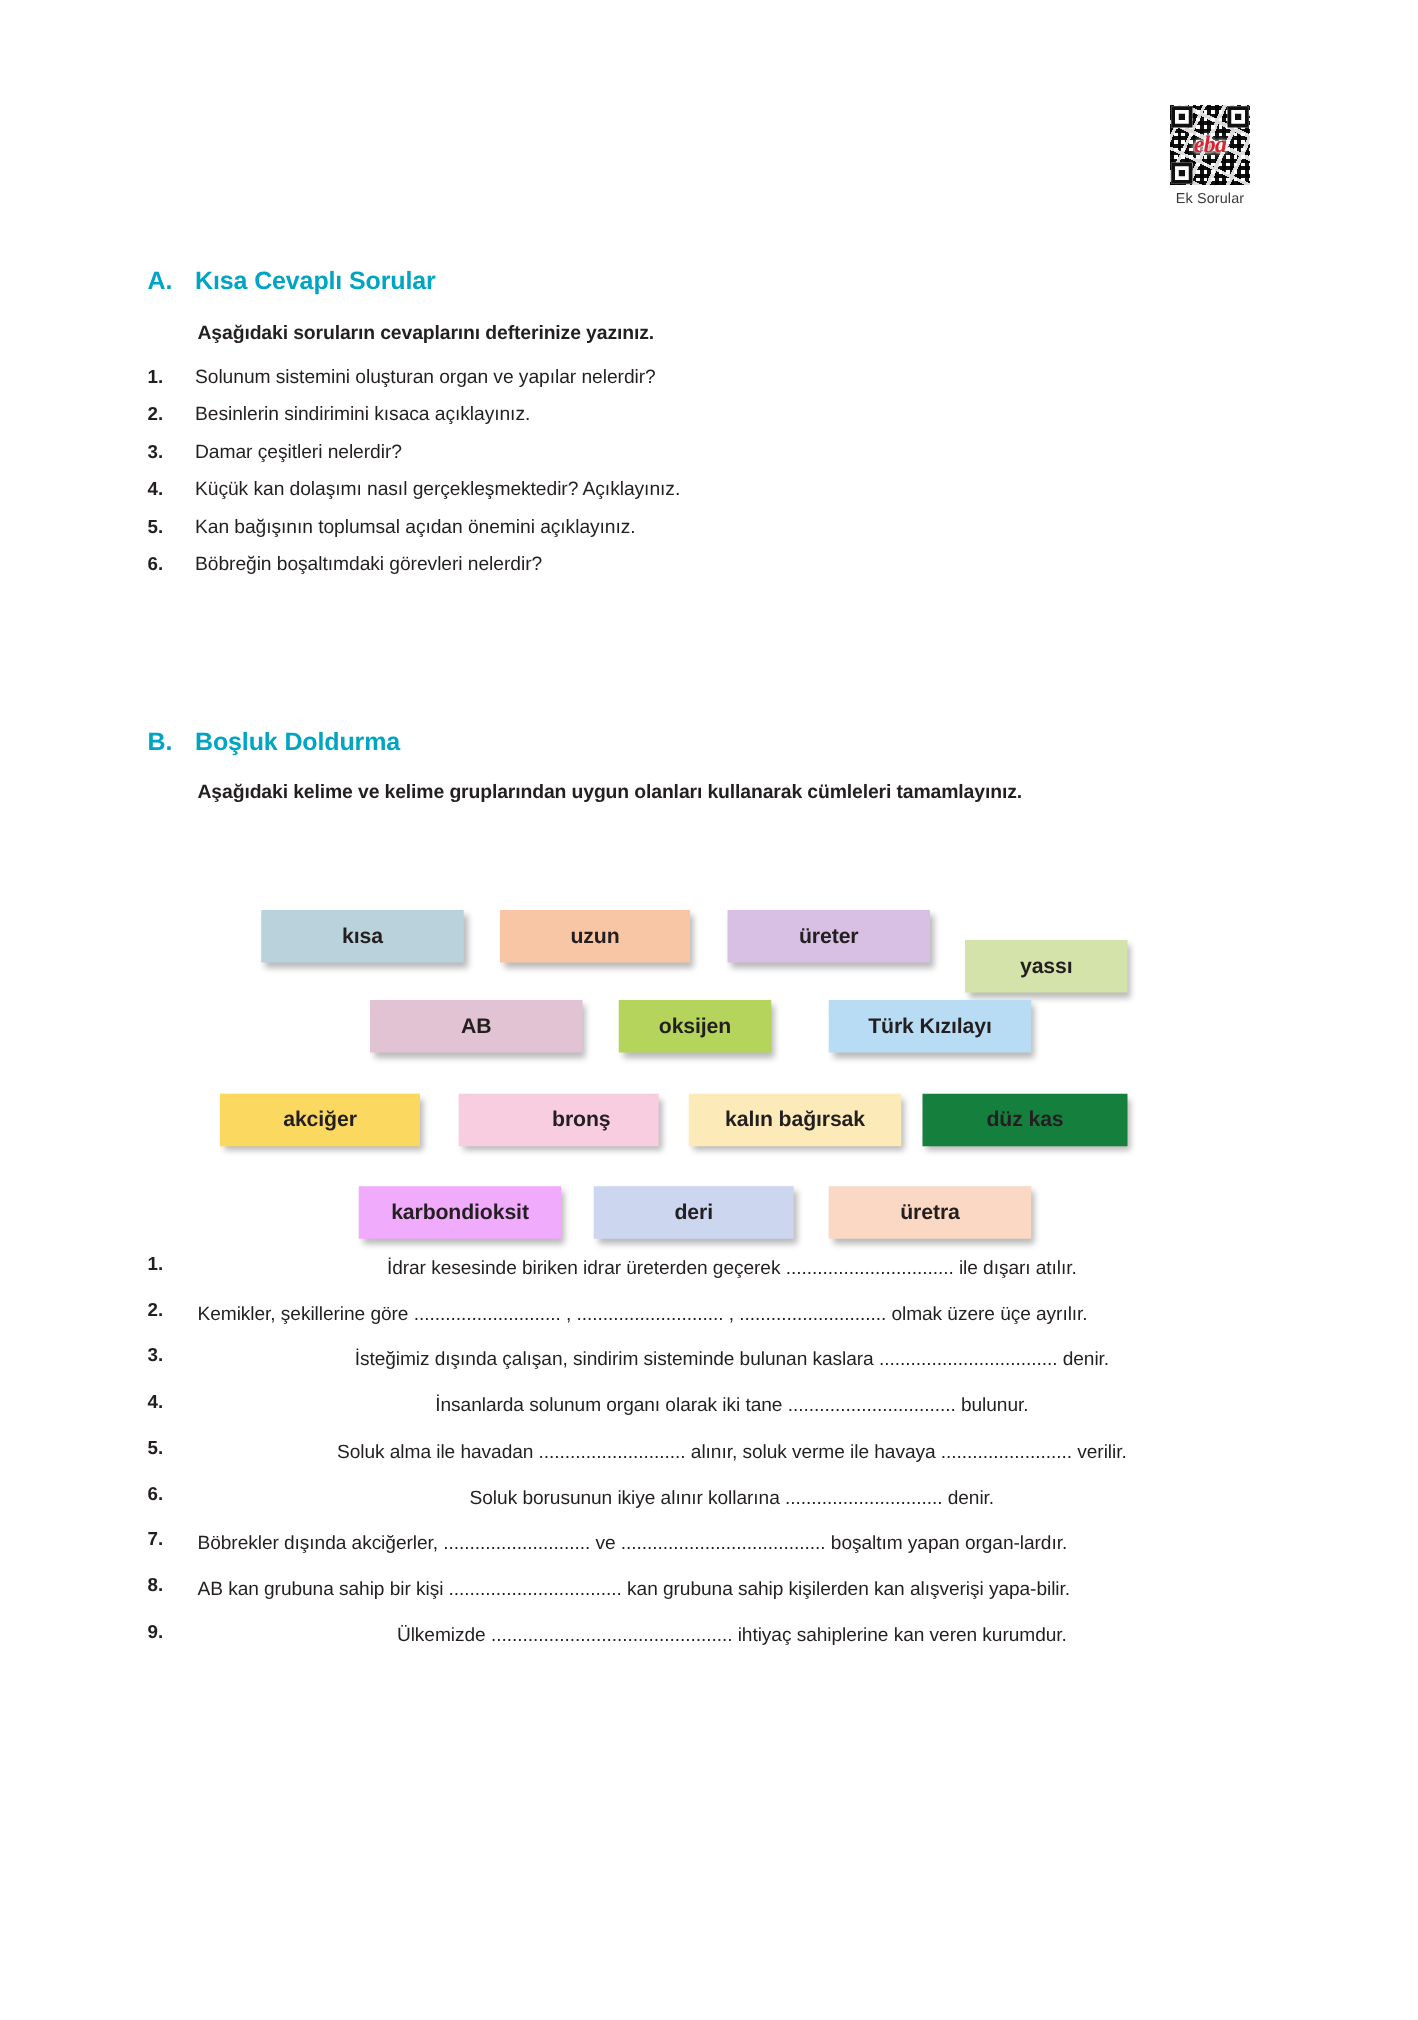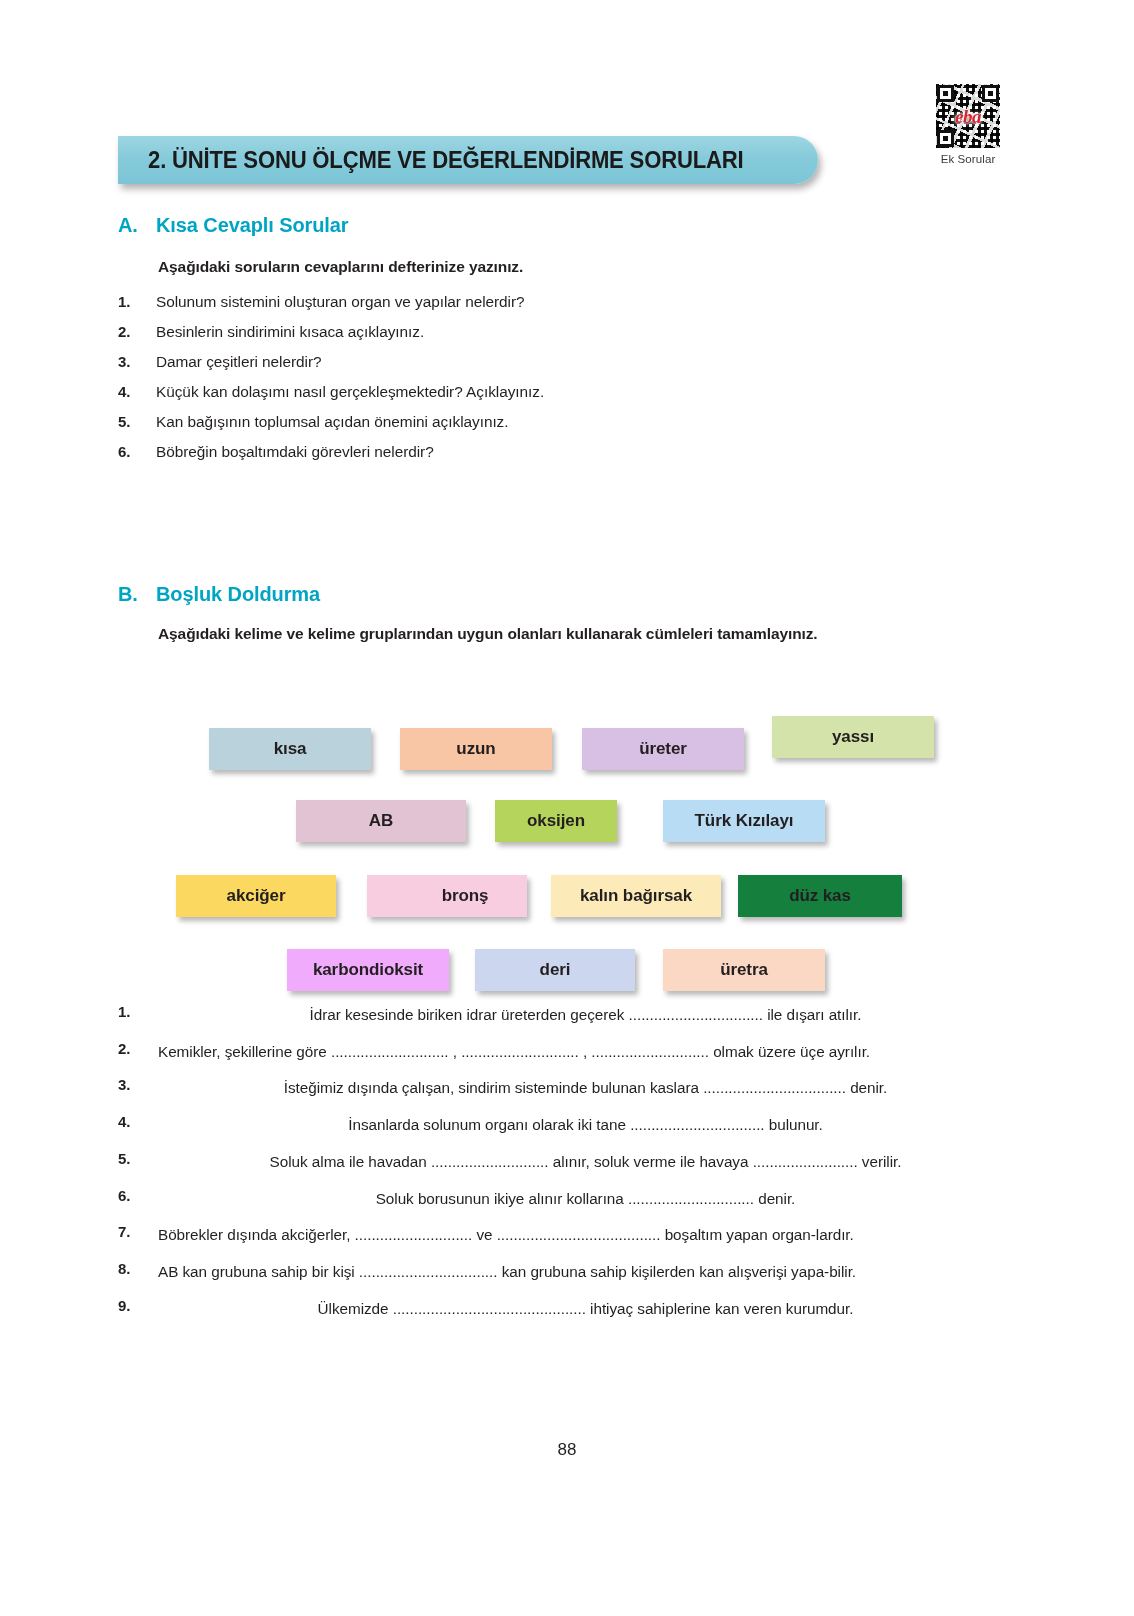--- a/index.html
+++ b/index.html
@@ -187,23 +187,20 @@
     <div class="qr-code">
       <div class="qr-noise"></div>
       <div class="qr-eye tl"></div>
       <div class="qr-eye tr"></div>
       <div class="qr-eye bl"></div>
       <div class="qr-logo" style="color: rgb(217, 35, 46);">eba</div>
     </div>
     <div class="qr-caption">Ek Sorular</div>
   </div>
 
-  <div class="banner">
-    <div class="banner-title">2. ÜNİTE SONU ÖLÇME VE DEĞERLENDİRME SORULARI</div>
-  </div>
 
   <div class="section-head" style="left: 118px; top: 214px; color: rgb(0, 165, 196);">
     <span class="letter">A.</span>
     <span>Kısa Cevaplı Sorular</span>
   </div>
 
   <div class="lead" style="left:158px; top:258px;">Aşağıdaki soruların cevaplarını defterinize yazınız.</div>
 
   <div class="qlist" style="left:118px; top:293px;">
     <div class="qrow">
@@ -242,21 +239,21 @@
   <div class="chips">
     <div class="chip" id="chip0" style="left: 209px; top: 684px; width: 162px; background: rgb(185, 210, 219);">
         <span>kısa</span>
       </div>
     <div class="chip" id="chip1" style="left: 400px; top: 684px; width: 152px; background: rgb(248, 198, 164);">
         <span>uzun</span>
       </div>
     <div class="chip" id="chip2" style="left: 582px; top: 684px; width: 162px; background: rgb(216, 191, 228);">
         <span>üreter</span>
       </div>
-    <div class="chip" id="chip3" style="left: 772px; top: 672px; width: 162px; background: rgb(212, 227, 169);">
+    <div class="chip" id="chip3" style="left: 772px; top: 708px; width: 130px; background: rgb(212, 227, 169);">
         <span>yassı</span>
       </div>
     <div class="chip" id="chip4" style="left: 296px; top: 756px; width: 170px; background: rgb(226, 195, 211); text-align: center;">
         <span>AB</span>
       </div>
     <div class="chip" id="chip5" style="left: 495px; top: 756px; width: 122px; background: rgb(181, 212, 92);">
         <span>oksijen</span>
       </div>
     <div class="chip" id="chip6" style="left: 663px; top: 756px; width: 162px; background: rgb(185, 220, 245);">
         <span>Türk Kızılayı</span>
@@ -316,15 +313,14 @@
     <div class="brow">
       <span class="bnum">8.</span>
       <span class="btext">AB kan grubuna sahip bir kişi ................................. kan grubuna sahip kişilerden kan alışverişi yapa-bilir.</span>
     </div>
     <div class="brow">
       <span class="bnum">9.</span>
       <span class="btext nojust">Ülkemizde .............................................. ihtiyaç sahiplerine kan veren kurumdur.</span>
     </div>
   </div>
 
-  <div class="page-num">88</div>
 
 </div>
 
 </body></html>

